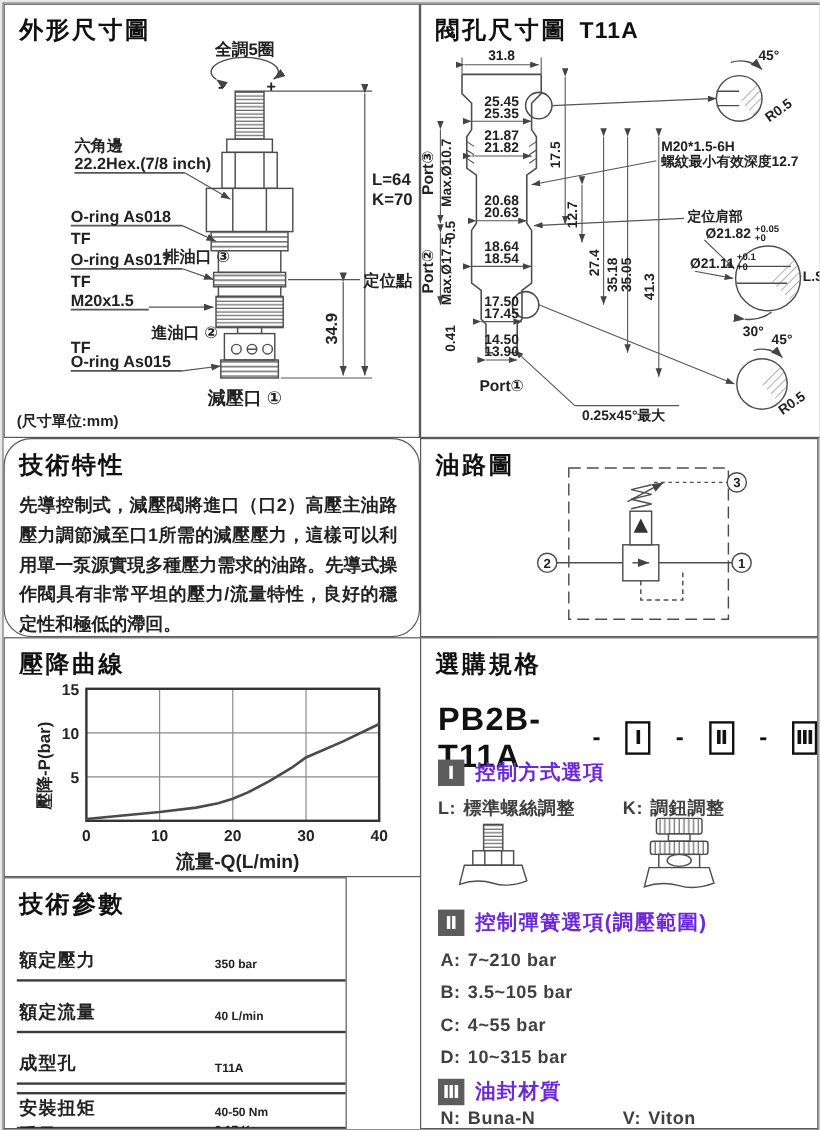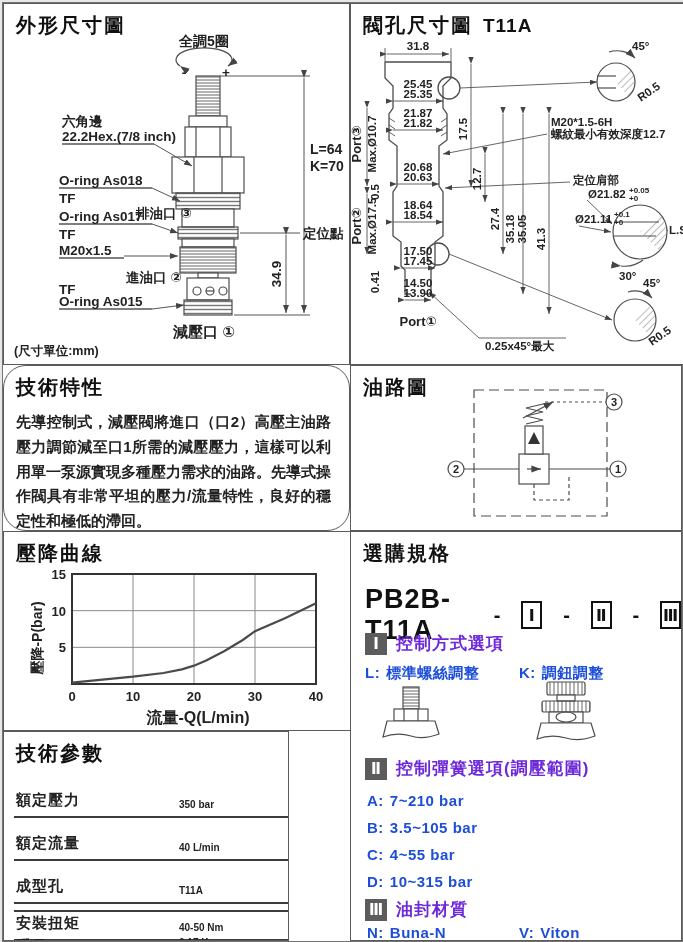--- a/index.html
+++ b/index.html
@@ -16,21 +16,21 @@
   .prow .plabel{position:absolute;left:2px;bottom:6px;font-size:15px;font-weight:bold;color:#222;letter-spacing:1px;}
   .prow .pvalue{position:absolute;left:165px;bottom:6px;font-size:10px;font-weight:bold;color:#222;}
   
   .model-line{position:absolute;left:14px;top:52px;display:flex;align-items:center;gap:20px;}
   .model-code{font-size:27px;font-weight:bold;color:#111;letter-spacing:1px;}
   .model-dash{font-size:20px;font-weight:bold;color:#111;margin:0 1px;}
   .model-box{width:24px;height:24px;border:2px solid #111;display:flex;align-items:center;justify-content:center;font-size:16px;font-weight:bold;color:#111;background:#fff;}
   .sec-head{position:absolute;display:flex;align-items:center;gap:9px;}
   .sec-num{width:22px;height:22px;background:#5c5c5c;color:#fff;display:flex;align-items:center;justify-content:center;font-size:15px;font-weight:bold;}
   .sec-title{font-size:17px;font-weight:bold;color:#6d28d9;letter-spacing:1px;}
-  .opt{position:absolute;font-size:15px;font-weight:600;color:#1d4ed8;letter-spacing:0.5px;}
+  .opt{position:absolute;font-size:15px;font-weight:600;color:#404040;letter-spacing:0.5px;}
   .opt .code{margin-right:6px;}
 </style>
 </head>
 <body>
 
 <div id="page">
 
   <div class="panel" style="left:0;top:0;width:347px;height:362px;">
     <div class="panel-title">外形尺寸圖</div>
     <svg class="dwg" width="347" height="362" viewBox="0 0 347 362">

